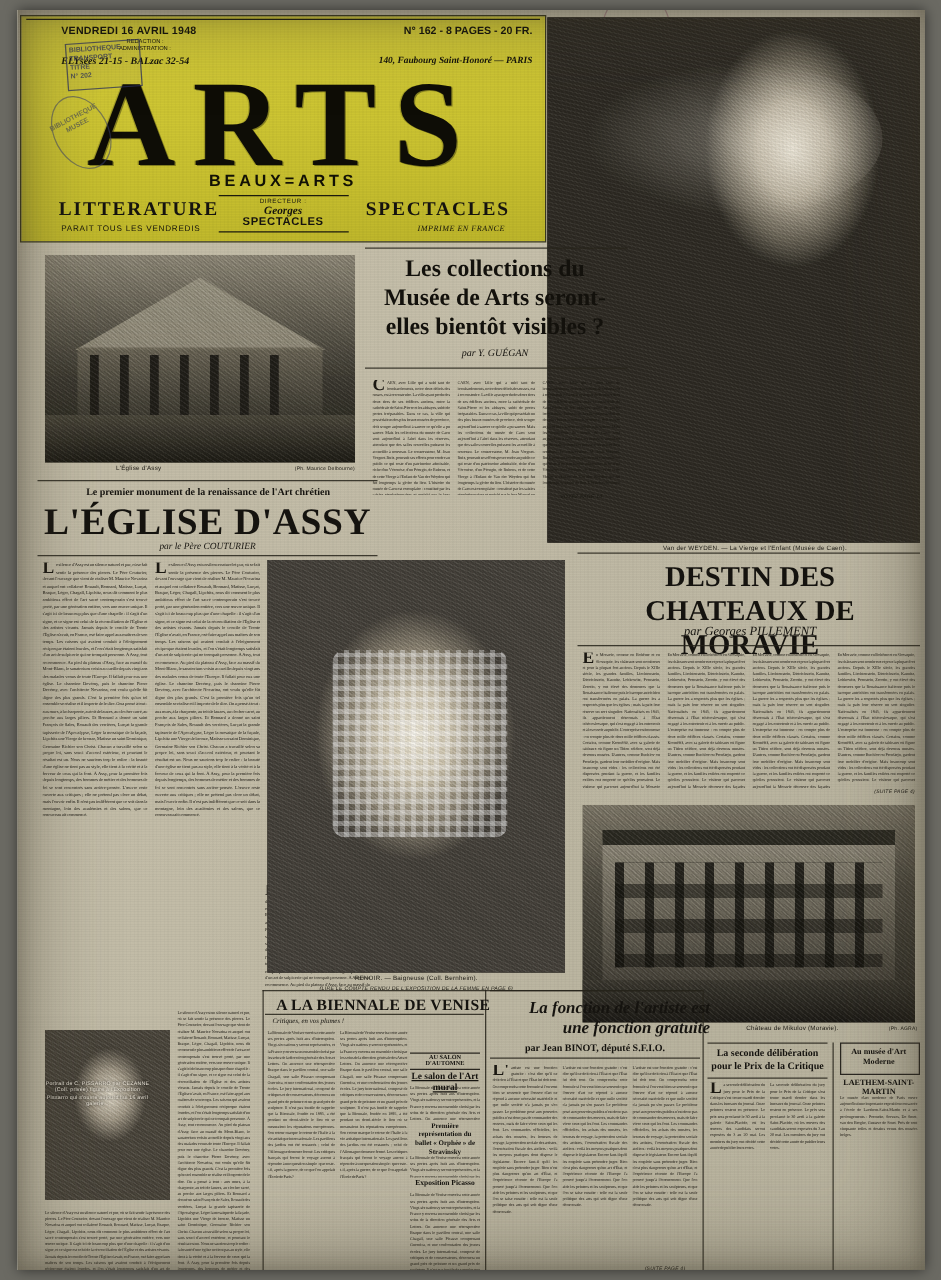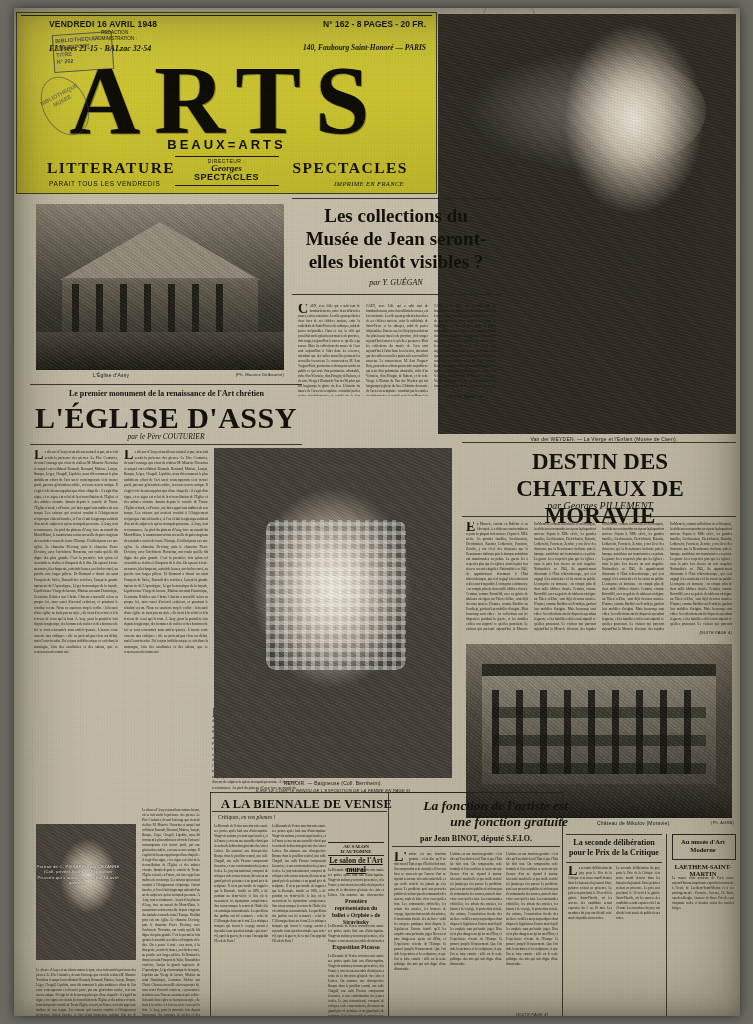--- a/index.html
+++ b/index.html
@@ -348,21 +348,21 @@
     <div style="position:absolute;left:132px;top:80px;width:7px;height:48px;background:#201e18;"></div>
     <div style="position:absolute;left:156px;top:80px;width:7px;height:48px;background:#201e18;"></div>
     <div style="position:absolute;left:180px;top:80px;width:7px;height:48px;background:#201e18;"></div>
     <div style="position:absolute;left:0;top:128px;width:248px;height:38px;background:linear-gradient(180deg,#4a463a,#1d1b14);"></div>
     <div style="position:absolute;inset:0;background-image:repeating-linear-gradient(32deg, rgba(255,255,255,0.05) 0 1px, rgba(0,0,0,0.05) 1px 3px);"></div>
   </div>
   <div class="caption" style="left:22px; top:364px; width:150px; text-align:center;">L'Église d'Assy</div>
   <div class="caption" style="left:190px; top:364px; width:80px; text-align:right; font-size:4px;">(Ph. Maurice Delbourne)</div>
 
   <div class="hl" style="left:278px; top:190px; width:210px;"></div>
-  <h1 id="caen-head">Les collections du Musée de Jean seront-elles bientôt visibles ?</h1>
+  <h1 id="caen-head">Les collections du Musée de Arts seront-elles bientôt visibles ?</h1>
   <div id="caen-by">par Y. GUÉGAN</div>
   <div class="hl" style="left:278px; top:286px; width:210px;"></div>
 
   <div class="bodytext tiny dropcap" style="left:284px; top:296px; width:62px; height:92px;">CAEN, avec Lille qui a subi tant de bombardements, notre deux débris des russes, est à reconstruire. La ville ayant perdu des deux tiers de ses édifices anciens, entre la cathédrale de Saint-Pierre et les abbayes, subit de pertes irréparables. Dans ce cas, la ville qui possédait un des plus beaux musées de province, doit songer aujourd'hui à sauver ce qu'elle a pu sauver. Mais les collections du musée de Caen sont aujourd'hui à l'abri dans les réserves, attendant que des salles nouvelles puissent les accueillir à nouveau. Le conservateur, M. Jean Vergnet-Ruiz, poursuit ses efforts pour rendre au public ce qui reste d'un patrimoine admirable, riche d'un Véronèse, d'un Pérugin, de Rubens, et de cette Vierge à l'Enfant de Van der Weyden qui fut longtemps la gloire du lieu. L'histoire du musée de Caen est exemplaire : constitué par les saisies révolutionnaires et enrichi par le legs Mancel en 1872, il fut ravagé par les bombardements de juin 1944. Les œuvres, évacuées à temps dans les châteaux du Calvados, ont en grande partie échappé au désastre ; mais il reste à leur trouver un toit. La municipalité envisage aujourd'hui d'aménager les salles basses du château de Guillaume le Conquérant, et l'on espère que les premières salles ouvriront avant la fin de l'année prochaine. Les amateurs, les touristes, les Normands eux-mêmes attendent avec impatience ce jour où les trésors de Caen seront rendus à la lumière.</div>
   <div class="bodytext tiny" style="left:352px; top:296px; width:62px; height:92px;">CAEN, avec Lille qui a subi tant de bombardements, notre deux débris des russes, est à reconstruire. La ville ayant perdu des deux tiers de ses édifices anciens, entre la cathédrale de Saint-Pierre et les abbayes, subit de pertes irréparables. Dans ce cas, la ville qui possédait un des plus beaux musées de province, doit songer aujourd'hui à sauver ce qu'elle a pu sauver. Mais les collections du musée de Caen sont aujourd'hui à l'abri dans les réserves, attendant que des salles nouvelles puissent les accueillir à nouveau. Le conservateur, M. Jean Vergnet-Ruiz, poursuit ses efforts pour rendre au public ce qui reste d'un patrimoine admirable, riche d'un Véronèse, d'un Pérugin, de Rubens, et de cette Vierge à l'Enfant de Van der Weyden qui fut longtemps la gloire du lieu. L'histoire du musée de Caen est exemplaire : constitué par les saisies révolutionnaires et enrichi par le legs Mancel en 1872, il fut ravagé par les bombardements de juin 1944. Les œuvres, évacuées à temps dans les châteaux du Calvados, ont en grande partie échappé au désastre ; mais il reste à leur trouver un toit. La municipalité envisage aujourd'hui d'aménager les salles basses du château de Guillaume le Conquérant, et l'on espère que les premières salles ouvriront avant la fin de l'année prochaine. Les amateurs, les touristes, les Normands eux-mêmes attendent avec impatience ce jour où les trésors de Caen seront rendus à la lumière.</div>
   <div class="bodytext tiny" style="left:420px; top:296px; width:62px; height:86px;">CAEN, avec Lille qui a subi tant de bombardements, notre deux débris des russes, est à reconstruire. La ville ayant perdu des deux tiers de ses édifices anciens, entre la cathédrale de Saint-Pierre et les abbayes, subit de pertes irréparables. Dans ce cas, la ville qui possédait un des plus beaux musées de province, doit songer aujourd'hui à sauver ce qu'elle a pu sauver. Mais les collections du musée de Caen sont aujourd'hui à l'abri dans les réserves, attendant que des salles nouvelles puissent les accueillir à nouveau. Le conservateur, M. Jean Vergnet-Ruiz, poursuit ses efforts pour rendre au public ce qui reste d'un patrimoine admirable, riche d'un Véronèse, d'un Pérugin, de Rubens, et de cette Vierge à l'Enfant de Van der Weyden qui fut longtemps la gloire du lieu. L'histoire du musée de Caen est exemplaire : constitué par les saisies révolutionnaires et enrichi par le legs Mancel en 1872, il fut ravagé par les bombardements de juin 1944. Les œuvres, évacuées à temps dans les châteaux du Calvados, ont en grande partie échappé au désastre ; mais il reste à leur trouver un toit. La municipalité envisage aujourd'hui d'aménager les salles basses du château de Guillaume le Conquérant, et l'on espère que les premières salles ouvriront avant la fin de l'année prochaine. Les amateurs, les touristes, les Normands eux-mêmes attendent avec impatience ce jour où les trésors de Caen seront rendus à la lumière.</div>
   <div class="caption" style="left:420px; top:386px; width:62px; text-align:center; font-size:4px; font-style:italic;">VOYEZ PAGE 14</div>
 
   <div class="hl" style="left:16px; top:376px; width:272px;"></div>
   <div id="assy-sur">Le premier monument de la renaissance de l'Art chrétien</div>

